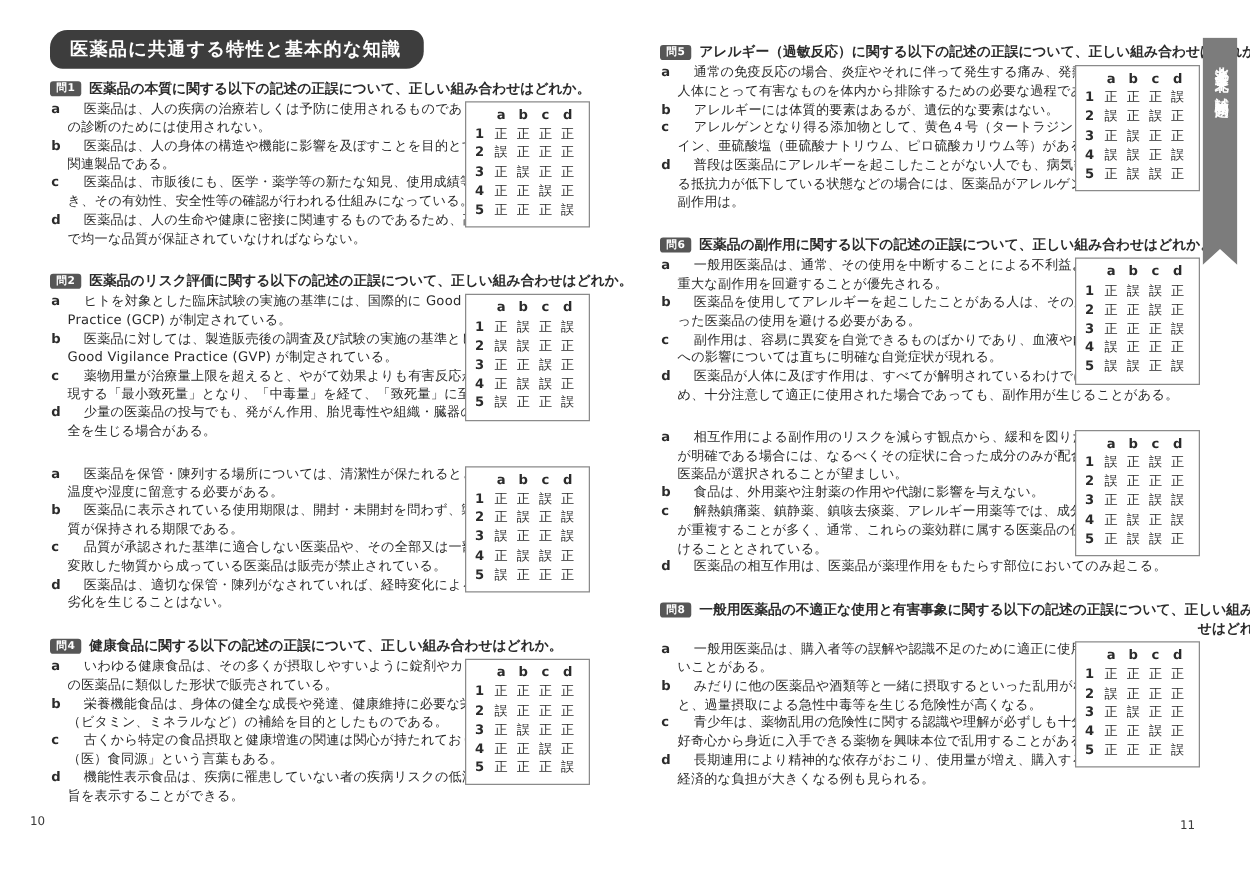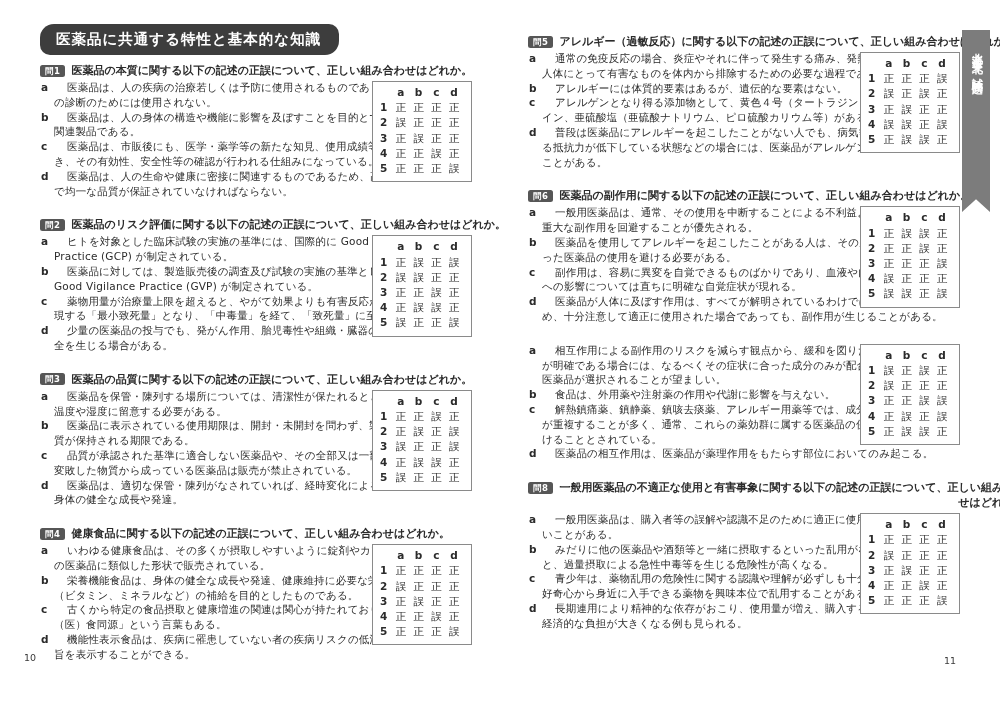--- a/index.html
+++ b/index.html
@@ -223,46 +223,40 @@
                 <span class="rnum">5</span>
                 <span class="vcell">誤</span>
                 <span class="vcell">正</span>
                 <span class="vcell">正</span>
                 <span class="vcell">誤</span>
               </div>
             </aside>
           </div>
         </section>
         <section class="question-block">
-          <div class="q-header">
-            <span class="q-badge">問3</span>
-            <div class="q-title">
-              <div class="q-title-line">医薬品の品質に関する以下の記述の正誤について、正しい組み合わせはどれか。</div>
-            </div>
-          </div>
           <div class="q-body">
             <div class="option">
               <span class="opt-label">a</span>
               <div class="opt-line">医薬品を保管・陳列する場所については、清潔性が保たれるとともに、</div>
               <div class="opt-line cont">温度や湿度に留意する必要がある。</div>
             </div>
             <div class="option">
               <span class="opt-label">b</span>
               <div class="opt-line">医薬品に表示されている使用期限は、開封・未開封を問わず、製品の品</div>
               <div class="opt-line cont">質が保持される期限である。</div>
             </div>
             <div class="option">
               <span class="opt-label">c</span>
               <div class="opt-line">品質が承認された基準に適合しない医薬品や、その全部又は一部が変質・</div>
               <div class="opt-line cont">変敗した物質から成っている医薬品は販売が禁止されている。</div>
             </div>
             <div class="option">
               <span class="opt-label">d</span>
               <div class="opt-line">医薬品は、適切な保管・陳列がなされていれば、経時変化による品質の</div>
-              <div class="opt-line cont">身体の健全な成長や発達。</div>
+              <div class="opt-line cont">劣化を生じることはない。</div>
             </div>
             <aside class="answer-table">
               <div class="answer-grid">
                 <span class="hcell"></span>
                 <span class="hcell">a</span>
                 <span class="hcell">b</span>
                 <span class="hcell">c</span>
                 <span class="hcell">d</span>
                 <span class="rnum">1</span>
                 <span class="vcell">正</span>
@@ -381,21 +375,21 @@
             </div>
             <div class="option">
               <span class="opt-label">c</span>
               <div class="opt-line">アレルゲンとなり得る添加物として、黄色４号（タートラジン）、カゼ</div>
               <div class="opt-line cont">イン、亜硫酸塩（亜硫酸ナトリウム、ピロ硫酸カリウム等）がある。</div>
             </div>
             <div class="option">
               <span class="opt-label">d</span>
               <div class="opt-line">普段は医薬品にアレルギーを起こしたことがない人でも、病気等に対す</div>
               <div class="opt-line cont">る抵抗力が低下している状態などの場合には、医薬品がアレルゲンになる</div>
-              <div class="opt-line cont">ことがある。</div>
+              <div class="opt-line cont">副作用は。</div>
             </div>
             <aside class="answer-table">
               <div class="answer-grid">
                 <span class="hcell"></span>
                 <span class="hcell">a</span>
                 <span class="hcell">b</span>
                 <span class="hcell">c</span>
                 <span class="hcell">d</span>
                 <span class="rnum">1</span>
                 <span class="vcell">正</span>

